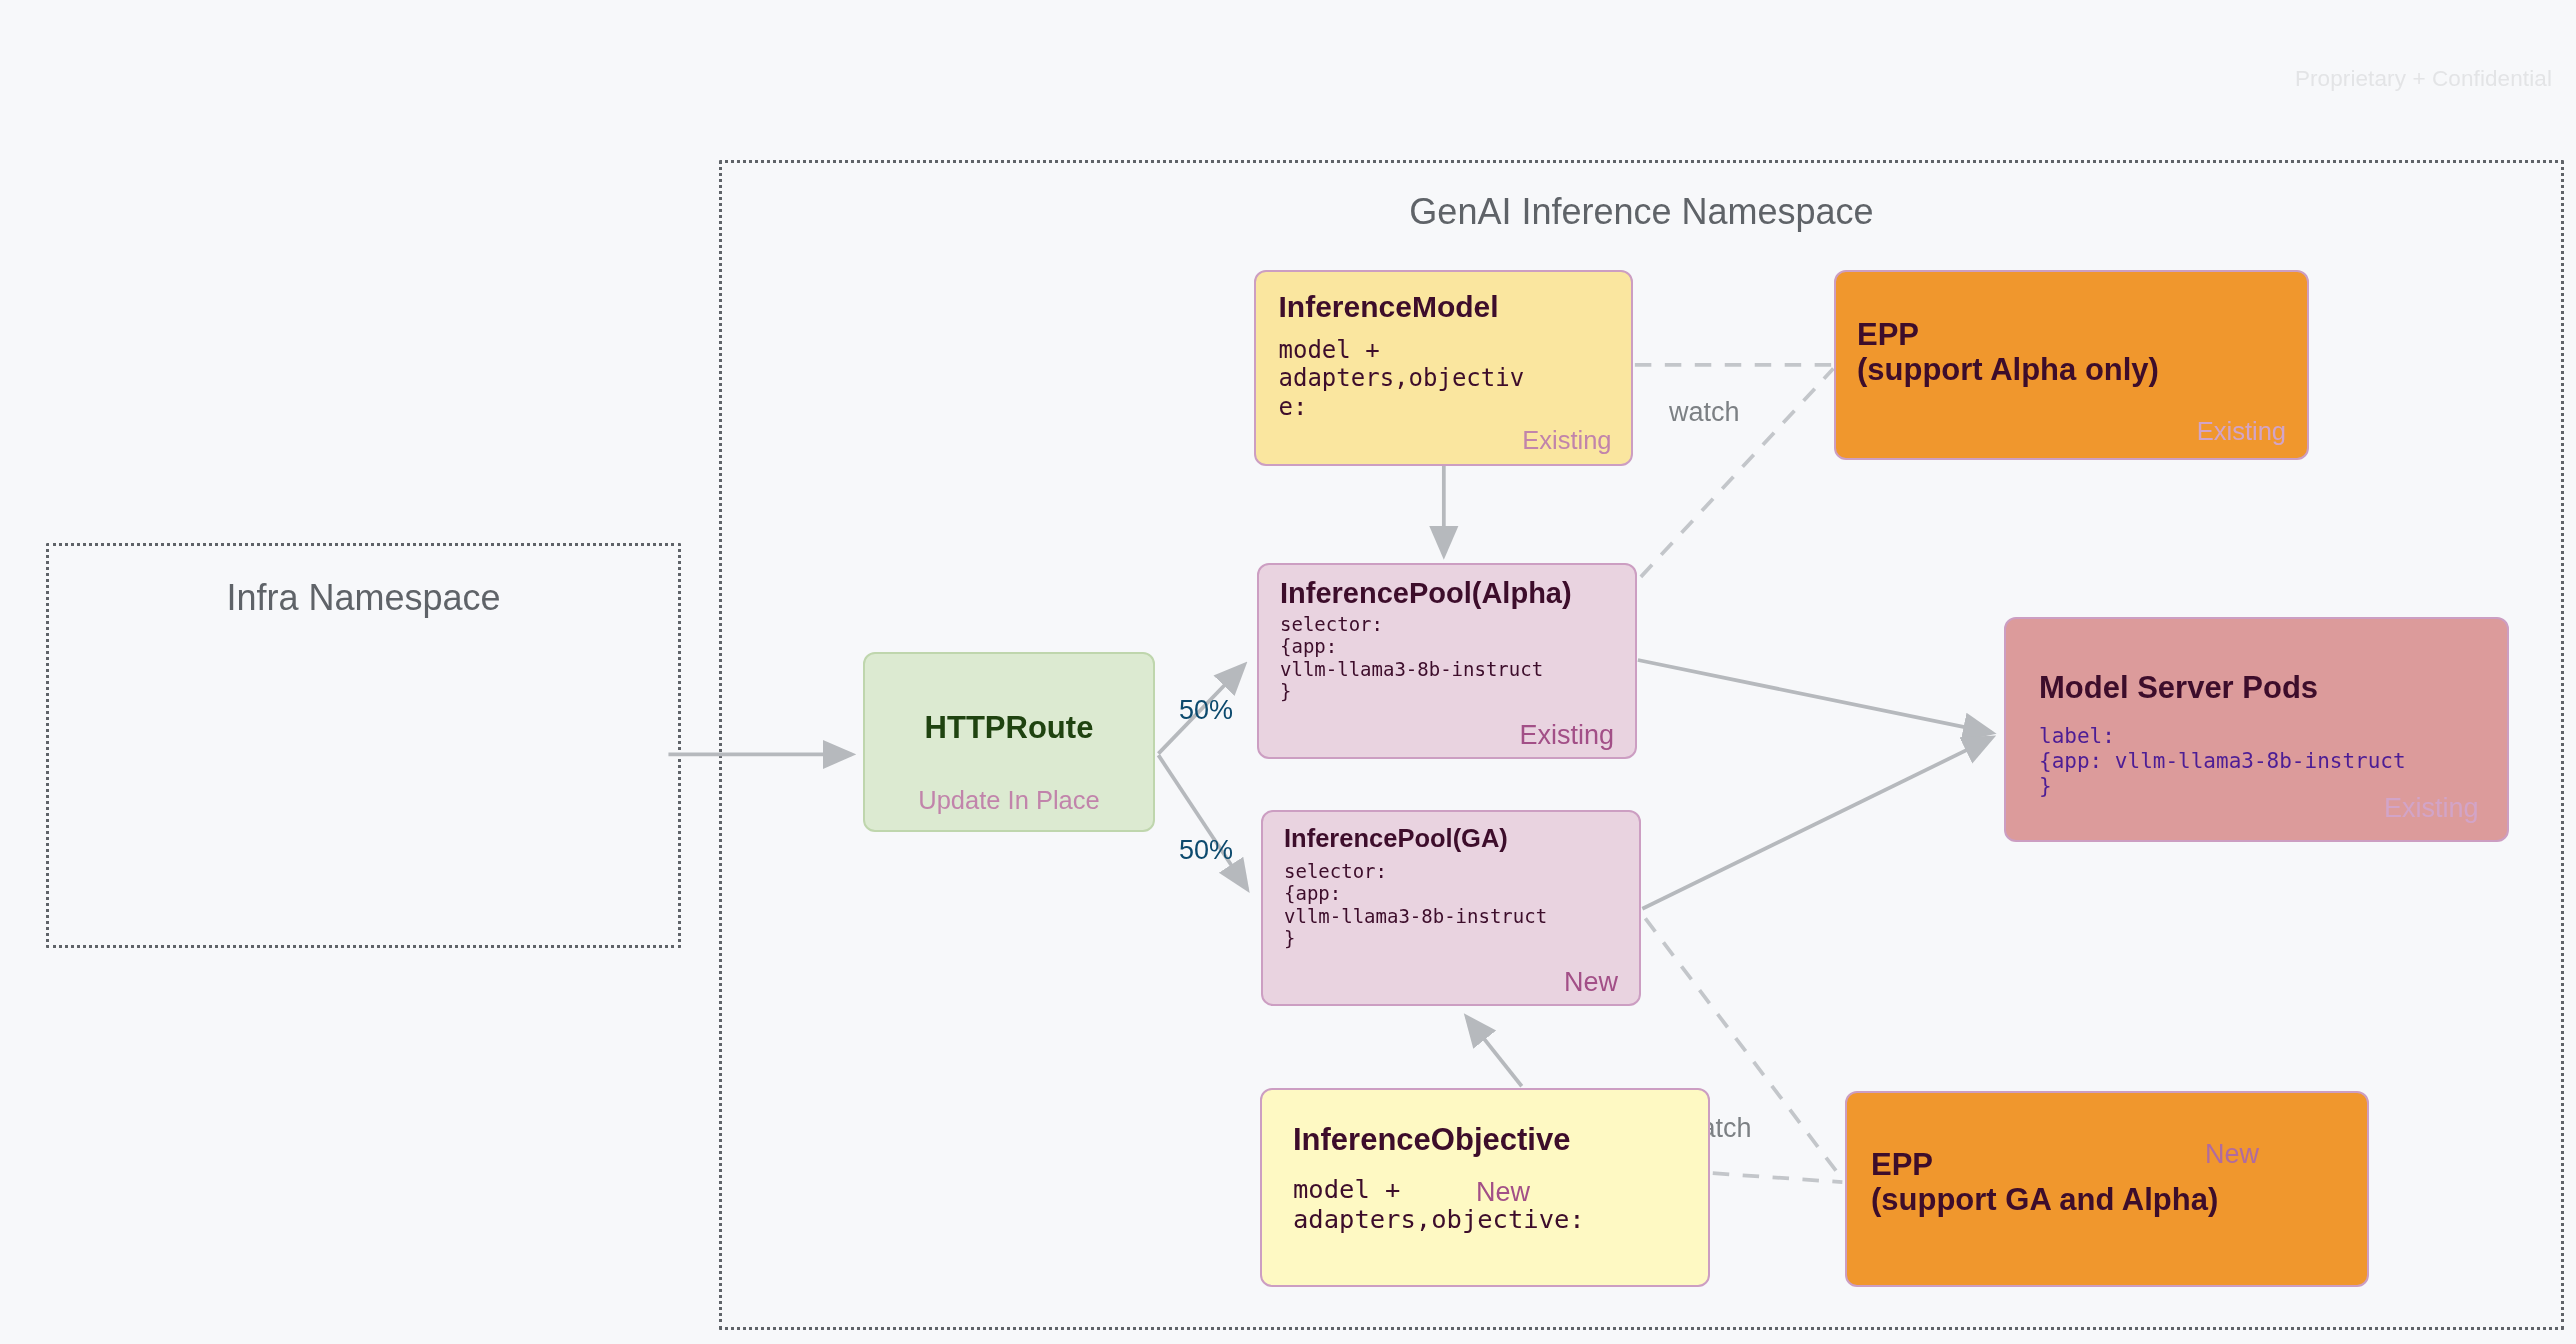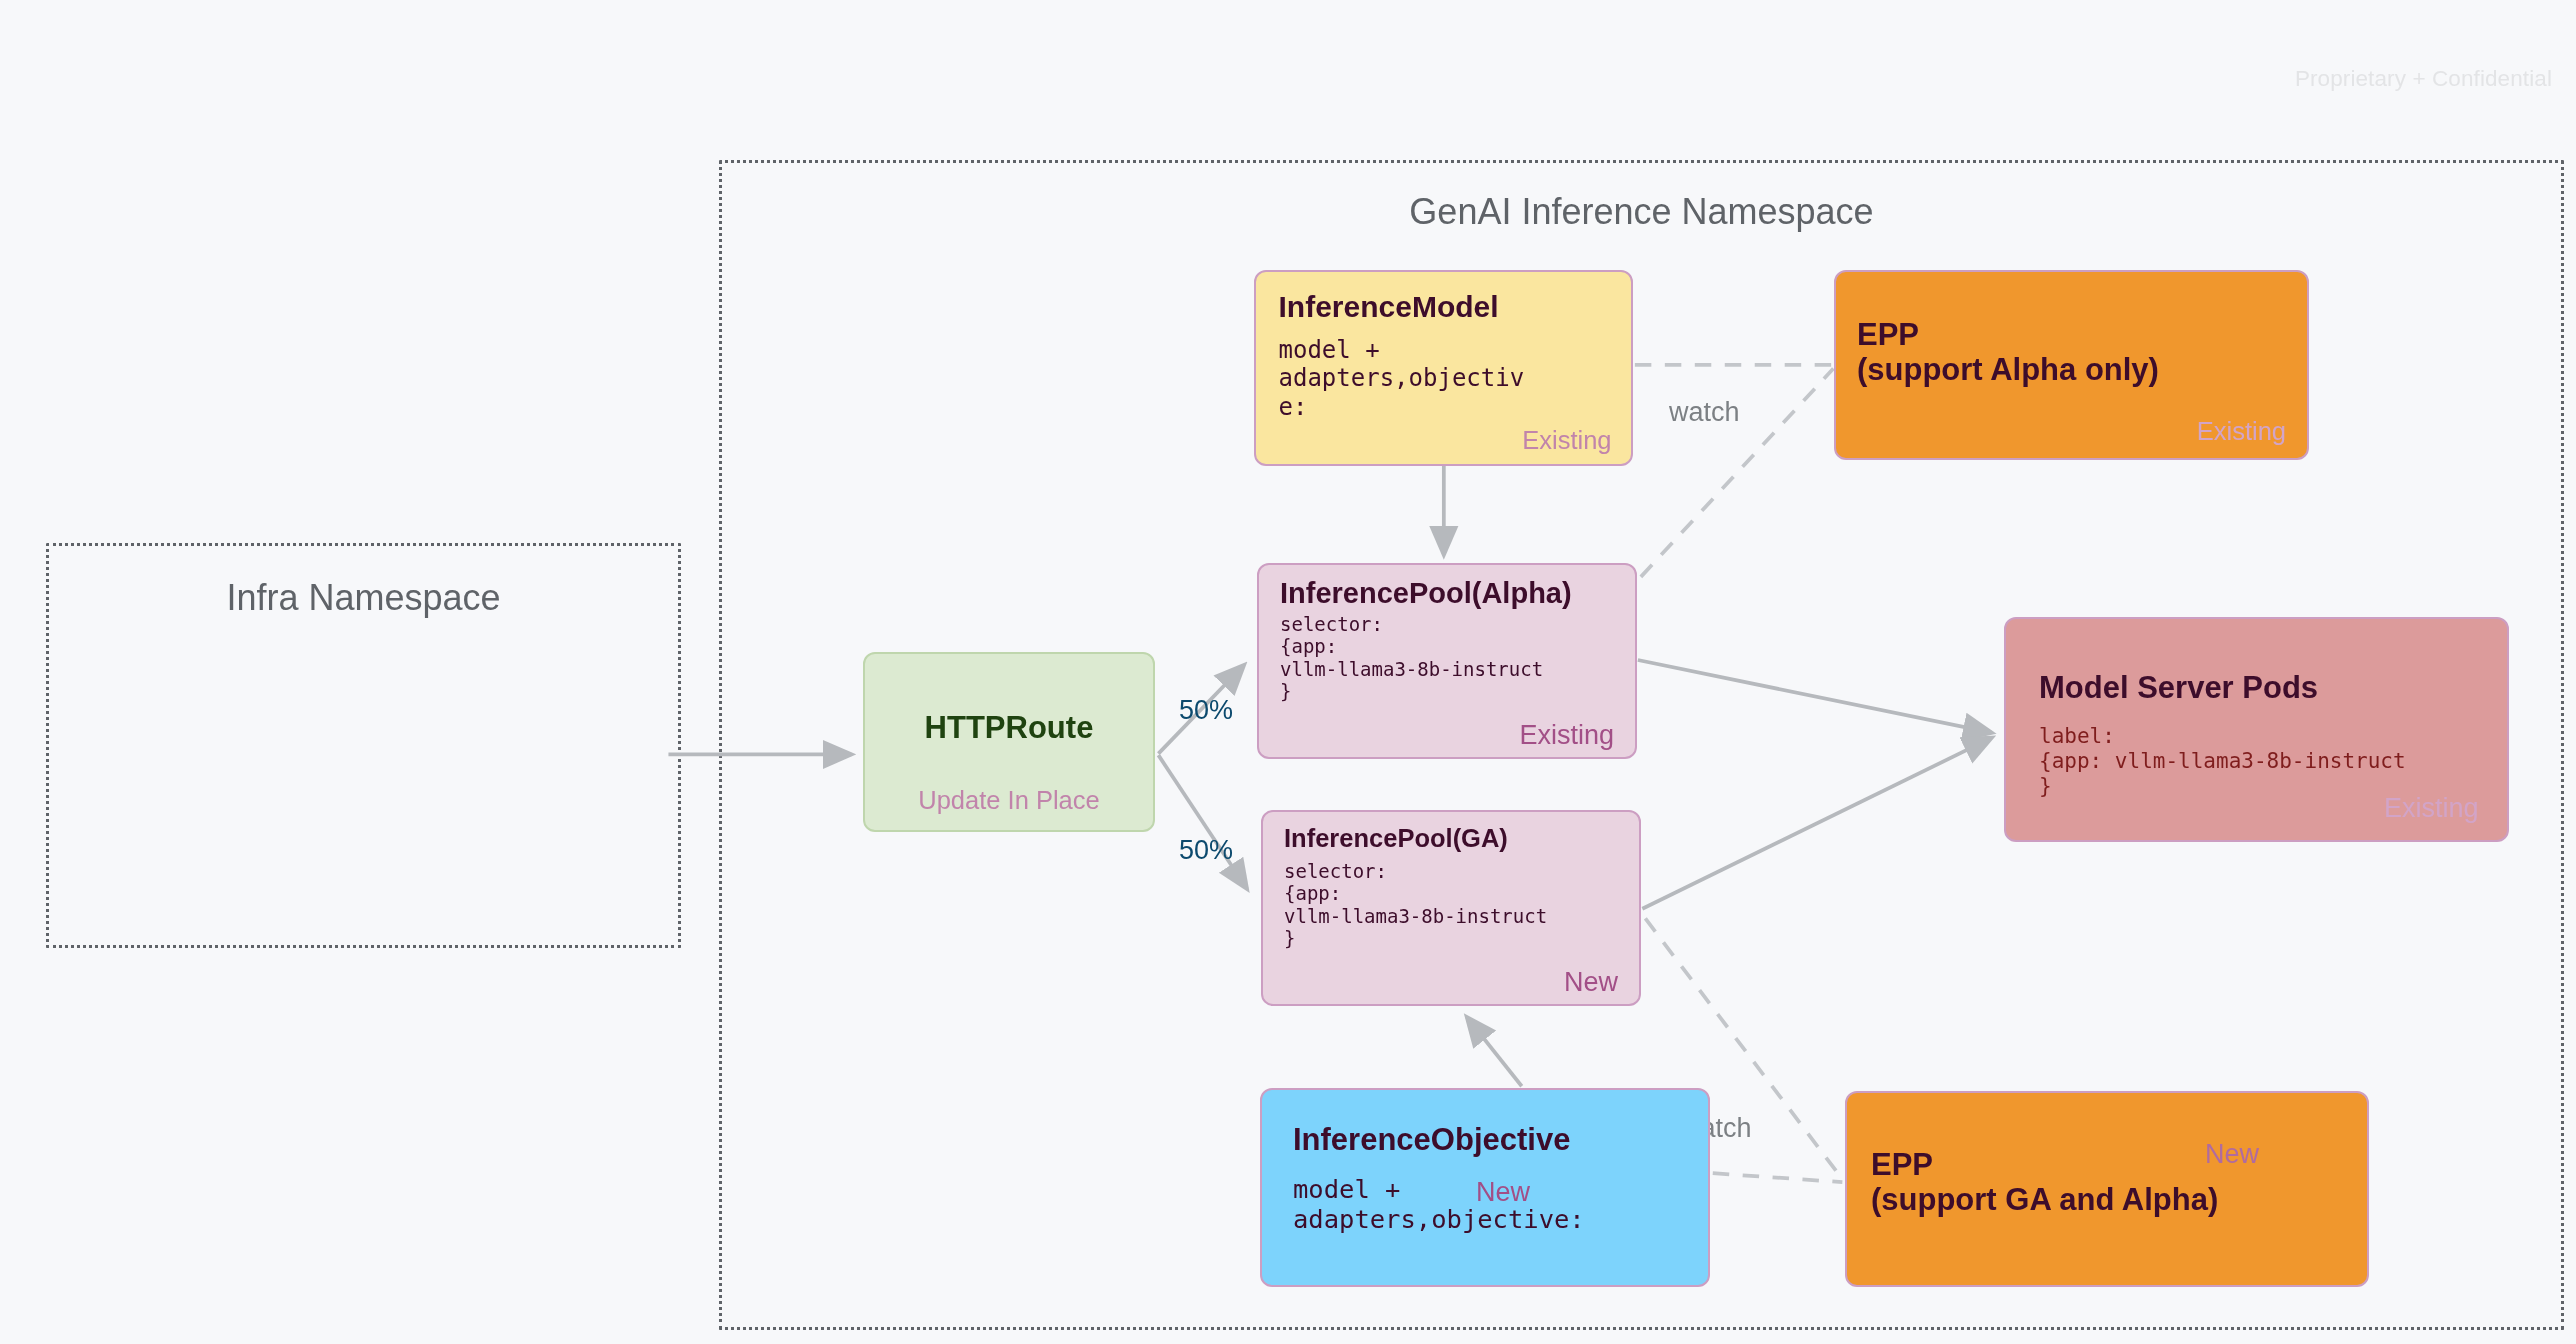--- a/index.html
+++ b/index.html
@@ -179,30 +179,30 @@
   #model-pods {
     left: 2004px; top: 617px; width: 505px; height: 225px;
     background: #dc9b9b; border: 2.2px solid #cc9ec2;
   }
   #model-pods .title {
     position: absolute; left: 33px; top: 52px;
     font-size: 31px; color: #3d0d2b;
   }
   #model-pods .mono {
     position: absolute; left: 33px; top: 105px; right: 9px;
-    font-size: 21px; color: #7f1d1d;
+    font-size: 21px; color: #4c1d95;
   }
   #model-pods .tag {
     right: 28.5px; bottom: 16.5px; font-size: 27px; color: #d2a4c8;
   }
 
   
   #inference-objective {
     left: 1260px; top: 1088px; width: 450px; height: 199px;
-    background: #7dd3fc; border: 2.2px solid #cc9ec2;
+    background: #fef9c3; border: 2.2px solid #cc9ec2;
   }
   #inference-objective .title {
     position: absolute; left: 31px; top: 33px;
     font-size: 31px; color: #3d0d2b;
   }
   #inference-objective .mono {
     position: absolute; left: 31px; top: 84px; right: 7.5px;
     font-size: 25.5px; color: #3d0d2b;
   }
   #inference-objective .tag {

